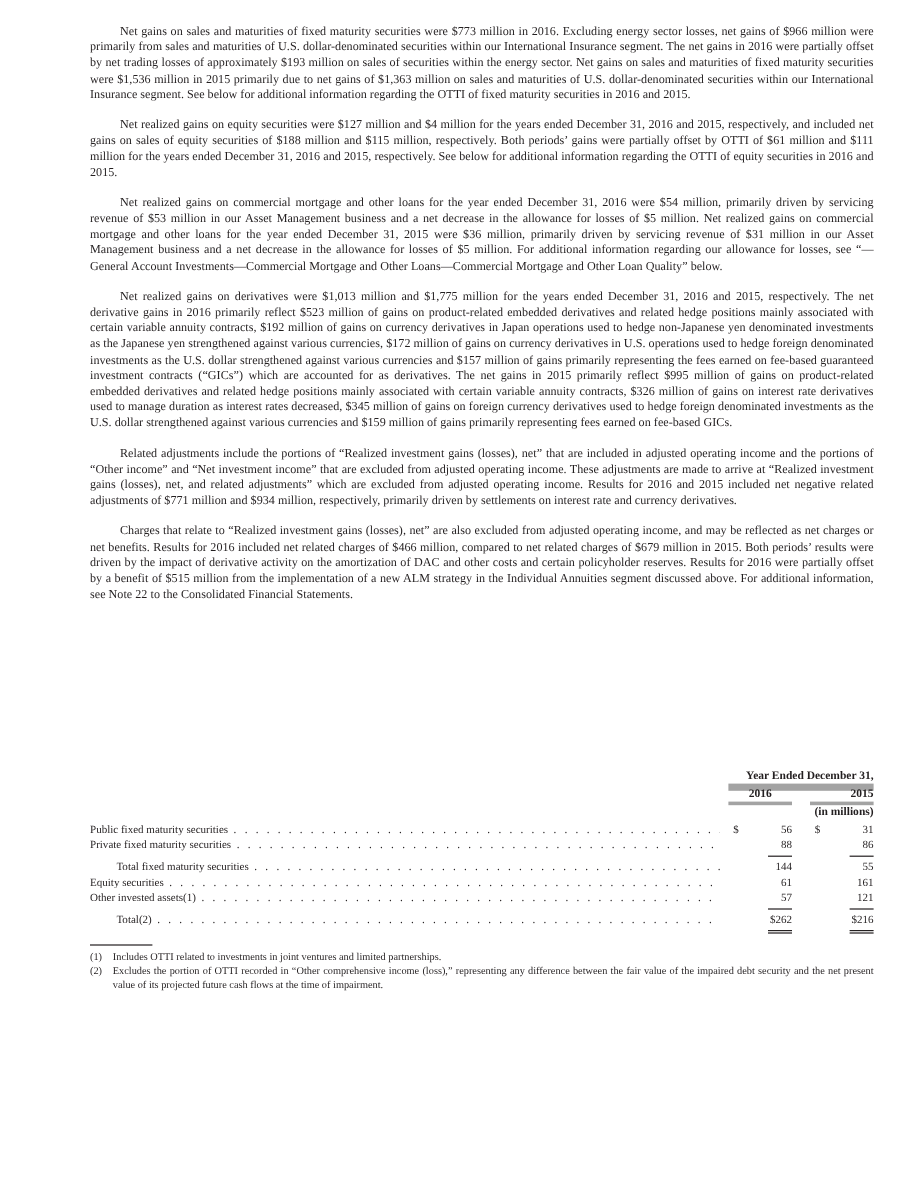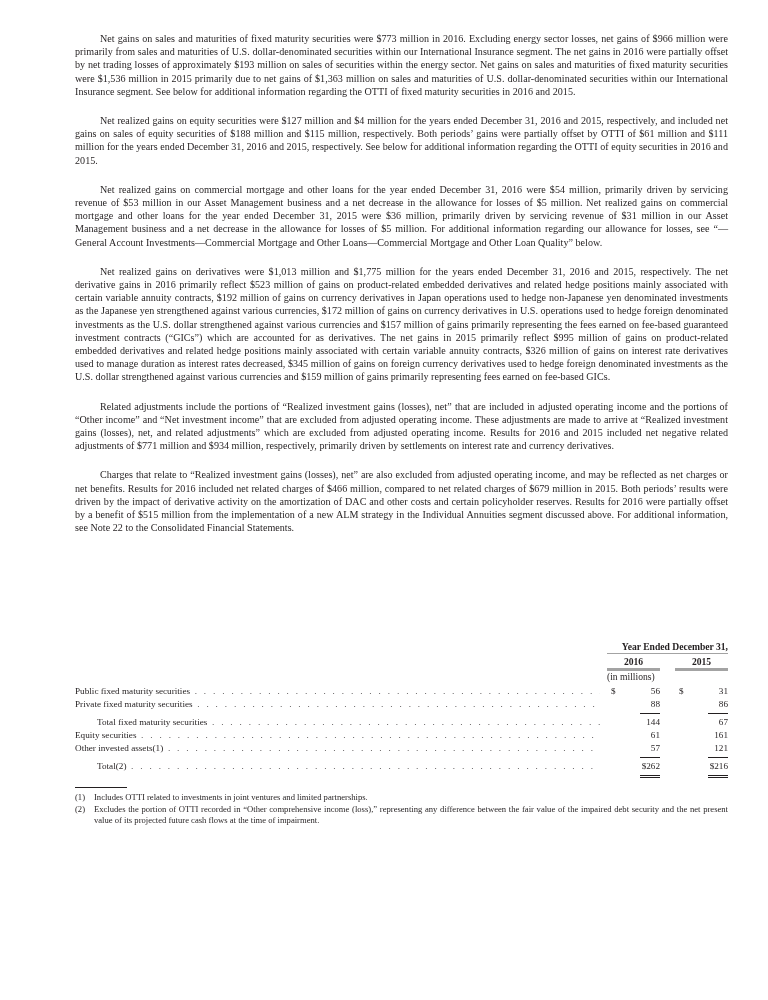--- a/index.html
+++ b/index.html
@@ -3,38 +3,38 @@
 <meta charset="utf-8">
 <style>
   html, body { margin: 0; padding: 0; background: #ffffff; }
   body {
     width: 768px; height: 1000px; position: relative; overflow: hidden;
     font-family: "Liberation Serif", "DejaVu Serif", serif;
     color: #231f20;
   }
   .page { position: absolute; left: 75px; top: 16px; width: 653px; }
   p.para {
-    margin: 16px 0 12px 0;
+    margin: 4px 0 12px 0;
     font-size: 10.1px;
     line-height: 13.2px;
     text-align: justify;
     text-indent: 25px;
     letter-spacing: 0.02px;
   }
   
   .tbl { position: absolute; left: 75px; top: 641px; width: 653px; font-size: 9.2px; }
   .hdr-span {
     position: absolute; left: 532px; width: 121px; text-align: right;
     font-weight: bold; font-size: 9.6px; top: 0; padding-bottom: 1px;
-    border-bottom: 1px solid #a3a3a3;
+    border-bottom: 6px solid #a3a3a3;
   }
   .hdr-yr { position: absolute; top: 15px; font-weight: bold; font-size: 9.6px; text-align: center; border-bottom: 3px solid #a3a3a3; padding-bottom: 1px; }
   .hdr-yr.c1 { left: 532px; width: 53px; }
-  .hdr-yr.c2 { left: 600px; width: 53px; }
-  .hdr-unit { position: absolute; top: 30px; left: 532px; width: 121px; text-align: left; font-weight: normal; font-size: 9.6px; }
+  .hdr-yr.c2 { left: 600px; width: 53px; text-align: right; }
+  .hdr-unit { position: absolute; top: 30px; left: 532px; width: 121px; text-align: right; font-weight: bold; font-size: 9.6px; }
   .row { position: absolute; left: 0; width: 653px; height: 13px; }
   .row .label { position: absolute; left: 0; width: 525px; white-space: nowrap; overflow: hidden; }
   .row .label.ind { left: 22px; width: 503px; }
   .row .label .dots { color: #231f20; letter-spacing: 2.3px; }
   .row .v { position: absolute; width: 53px; text-align: right; }
   .row .v.c1 { left: 532px; }
   .row .v.c2 { left: 600px; }
   .row .v .cur { float: left; padding-left: 4px; }
   .rule { position: absolute; height: 0; border-top: 1px solid #231f20; width: 20px; }
   .rule.c1 { left: 565px; }
@@ -76,21 +76,21 @@
     <div class="label"><span>Private fixed maturity securities</span><span class="dots"> . . . . . . . . . . . . . . . . . . . . . . . . . . . . . . . . . . . . . . . . . . . . . . . . . . . . . . . . . . . . . . . . . . . . . . . . . . . . . . . . . . . . . .</span></div>
     <div class="v c1">88</div>
     <div class="v c2">86</div>
   </div>
   <div class="rule c1" style="top:72px"></div>
   <div class="rule c2" style="top:72px"></div>
 
   <div class="row" style="top:76px">
     <div class="label ind"><span>Total fixed maturity securities</span><span class="dots"> . . . . . . . . . . . . . . . . . . . . . . . . . . . . . . . . . . . . . . . . . . . . . . . . . . . . . . . . . . . . . . . . . . . . . . . . . . . . . . . . . . . .</span></div>
     <div class="v c1">144</div>
-    <div class="v c2">67</div>
+    <div class="v c2">55</div>
   </div>
   <div class="row" style="top:89px">
     <div class="label"><span>Equity securities</span><span class="dots"> . . . . . . . . . . . . . . . . . . . . . . . . . . . . . . . . . . . . . . . . . . . . . . . . . . . . . . . . . . . . . . . . . . . . . . . . . . . . . . . . . . . . . . . . .</span></div>
     <div class="v c1">61</div>
     <div class="v c2">161</div>
   </div>
   <div class="row" style="top:102px">
     <div class="label"><span>Other invested assets(1)</span><span class="dots"> . . . . . . . . . . . . . . . . . . . . . . . . . . . . . . . . . . . . . . . . . . . . . . . . . . . . . . . . . . . . . . . . . . . . . . . . . . . . . . . . . . . . . .</span></div>
     <div class="v c1">57</div>
     <div class="v c2">121</div>

